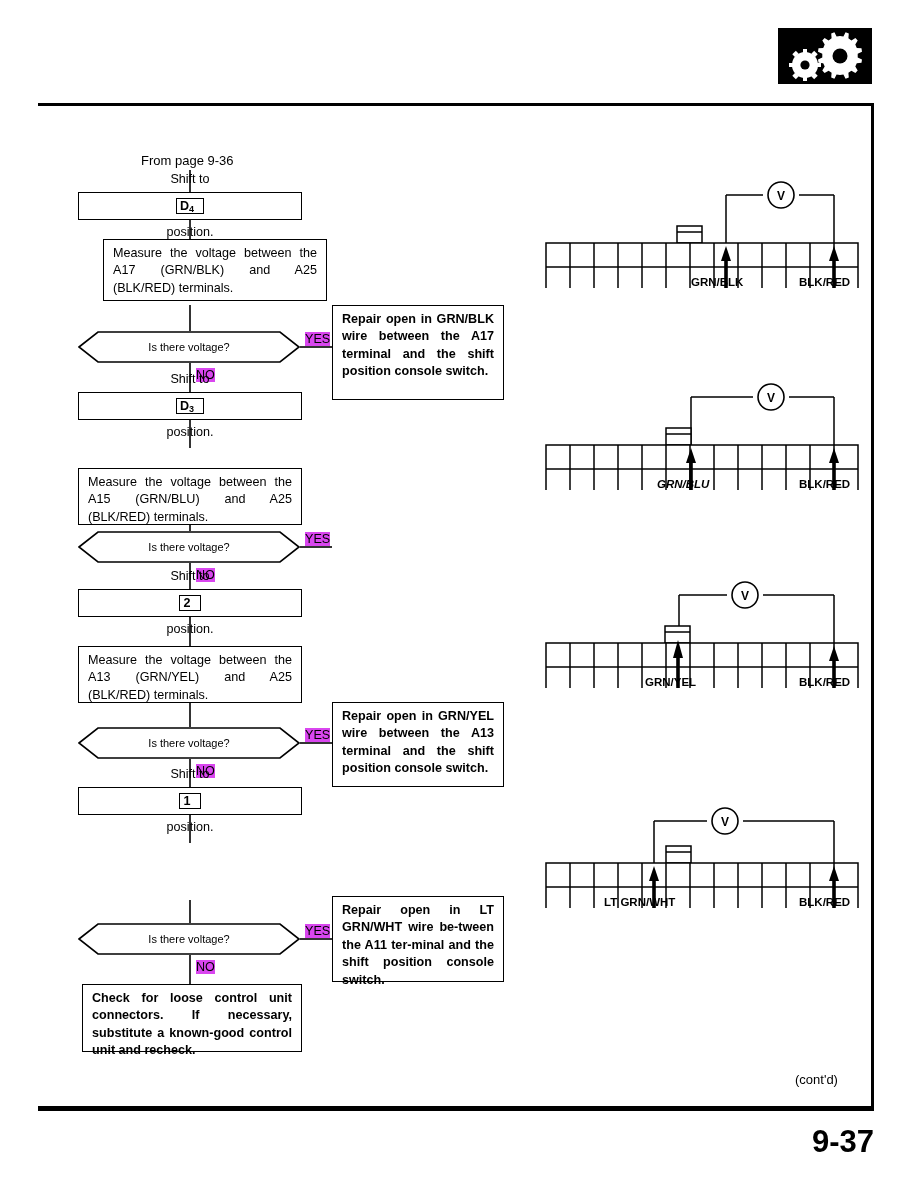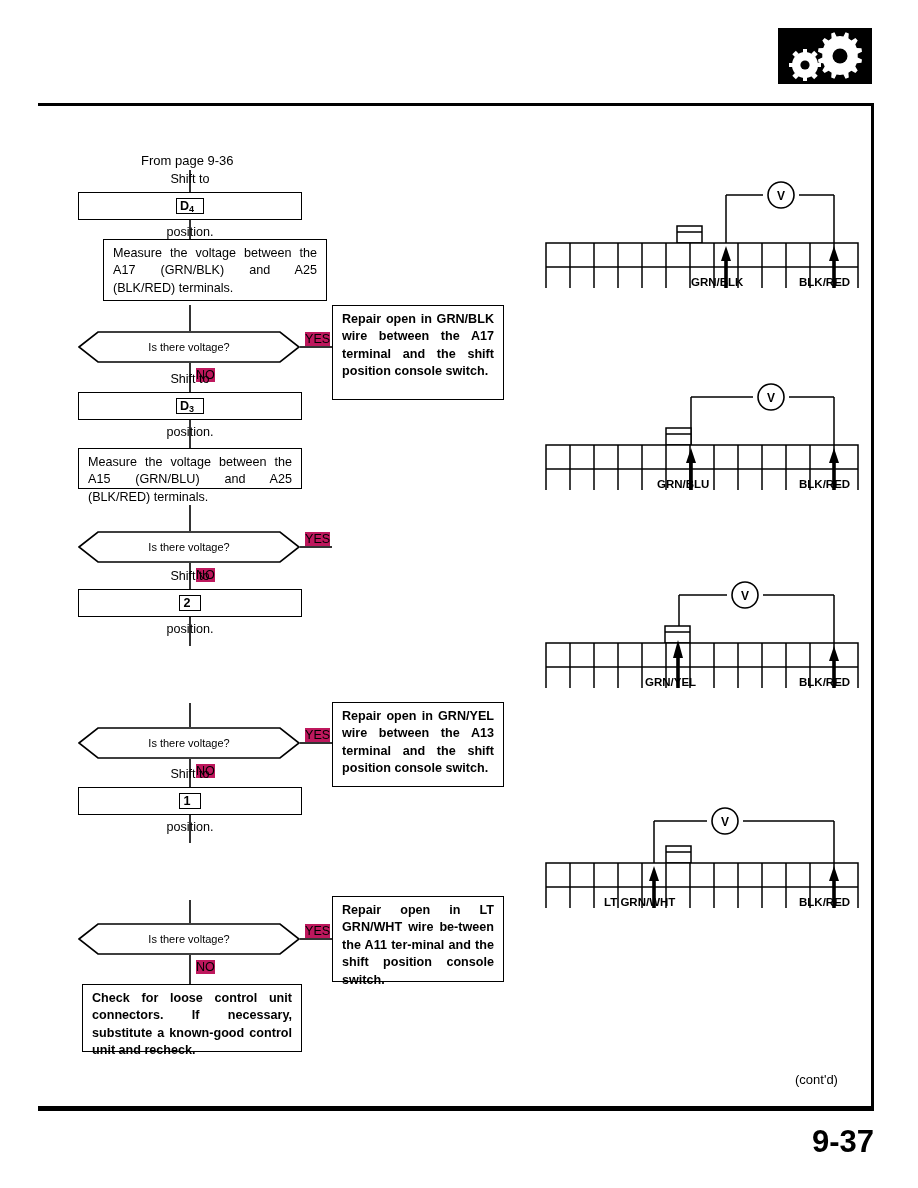--- a/index.html
+++ b/index.html
@@ -134,21 +134,21 @@
     display: flex;
     align-items: center;
     justify-content: center;
     text-align: center;
   }
 
   .fc-edge-label {
     position: absolute;
     font-size: 12.6px;
     font-family: "Liberation Sans", sans-serif;
-    background: #be185d;
+    background: #d946ef;
     white-space: nowrap;
   }
 
   
   .conn-panel {
     position: absolute;
   }
   .conn-label {
     position: absolute;
     font-size: 11.5px;
@@ -263,38 +263,39 @@
   <div class="fc-edge-label" style="left:196px; top:368px;">NO</div>
 
   <div class="fc-box just bold" style="left:332px; top:305px; width:172px; height:95px;">Repair open in GRN/BLK wire between the A17 terminal and the shift position console switch.</div>
 
   <div class="fc-box center" style="left:78px; top:392px; width:224px; height:28px;">
     <span>Shift to</span>
     <span class="gear-tag"><span>D</span><sub>3</sub></span>
     <span>position.</span>
   </div>
 
-  <div class="fc-box just" style="left:78px; top:448px; width:224px; height:41px;">Measure the voltage between the A15 (GRN/BLU) and A25 (BLK/RED) terminals.</div>
+  <div class="fc-box just" style="left:78px; top:468px; width:224px; height:57px;">Measure the voltage between the A15 (GRN/BLU) and A25 (BLK/RED) terminals.</div>
 
   <div class="fc-decision" style="left:78px; top:531px; width:222px; height:32px;">
     <svg width="222" height="32">
       <polygon points="1,16 20,1 202,1 221,16 202,31 20,31" fill="#fff" stroke="#000" stroke-width="1.6"></polygon>
     </svg>
     <div class="hex-label">Is there voltage?</div>
   </div>
   <div class="fc-edge-label" style="left:305px; top:532px;">YES</div>
   <div class="fc-edge-label" style="left:196px; top:568px;">NO</div>
 
 
   <div class="fc-box center" style="left:78px; top:589px; width:224px; height:28px;">
     <span>Shift to</span>
     <span class="gear-tag"><span>2</span><sub></sub></span>
     <span>position.</span>
   </div>
 
+  <div class="fc-box just" style="left:78px; top:646px; width:224px; height:57px;">Measure the voltage between the A13 (GRN/YEL) and A25 (BLK/RED) terminals.</div>
 
   <div class="fc-decision" style="left:78px; top:727px; width:222px; height:32px;">
     <svg width="222" height="32">
       <polygon points="1,16 20,1 202,1 221,16 202,31 20,31" fill="#fff" stroke="#000" stroke-width="1.6"></polygon>
     </svg>
     <div class="hex-label">Is there voltage?</div>
   </div>
   <div class="fc-edge-label" style="left:305px; top:728px;">YES</div>
   <div class="fc-edge-label" style="left:196px; top:764px;">NO</div>
 
@@ -397,21 +398,21 @@
       <line x1="269" y1="75" x2="269" y2="123"></line>
       <line x1="293" y1="75" x2="293" y2="123"></line>
     </g>
     <g fill="#000">
       <path d="M150,78 L145,93 L148.2,93 L148.2,122 L151.8,122 L151.8,93 L155,93 Z"></path>
     </g>
     <g fill="#000">
       <path d="M293,78 L288,93 L291.2,93 L291.2,122 L294.8,122 L294.8,93 L298,93 Z"></path>
     </g>
   </svg>
-  <div class="conn-label" style="left:116px; top:108px;">GRN/BLU</div>
+  <div class="conn-label" style="left:116px; top:108px;font-style:italic;">GRN/BLU</div>
   <div class="conn-label" style="left:258px; top:108px;">BLK/RED</div>
 </div>
 
 <div class="conn-panel" style="left:541px; top:568px;">
   <svg width="320" height="120">
     <g stroke="#000" stroke-width="1.5" fill="none">
       <line x1="138" y1="72" x2="138" y2="27"></line>
       <line x1="138" y1="27" x2="186" y2="27"></line>
       <line x1="222" y1="27" x2="293" y2="27"></line>
       <line x1="293" y1="27" x2="293" y2="75"></line>

